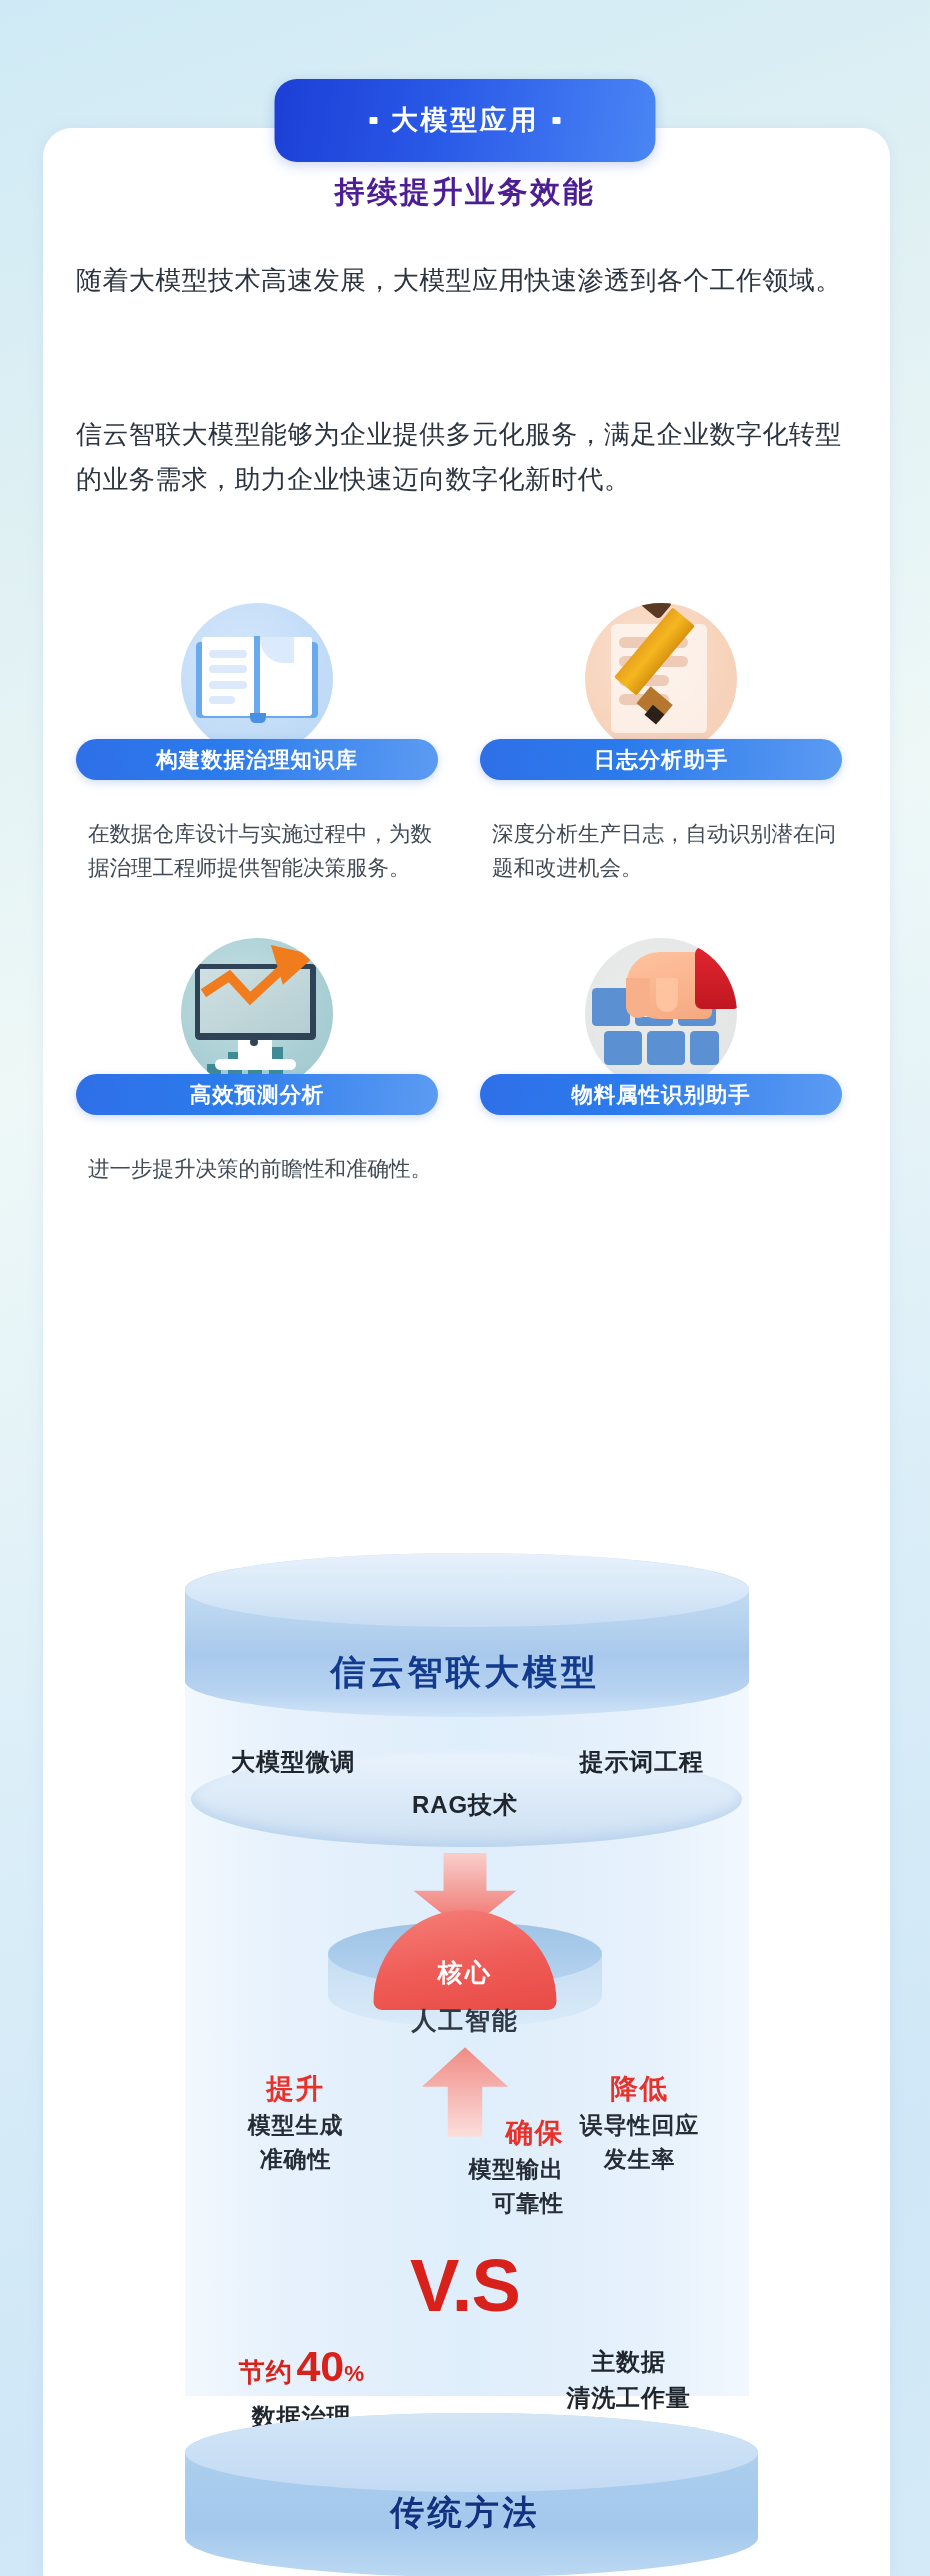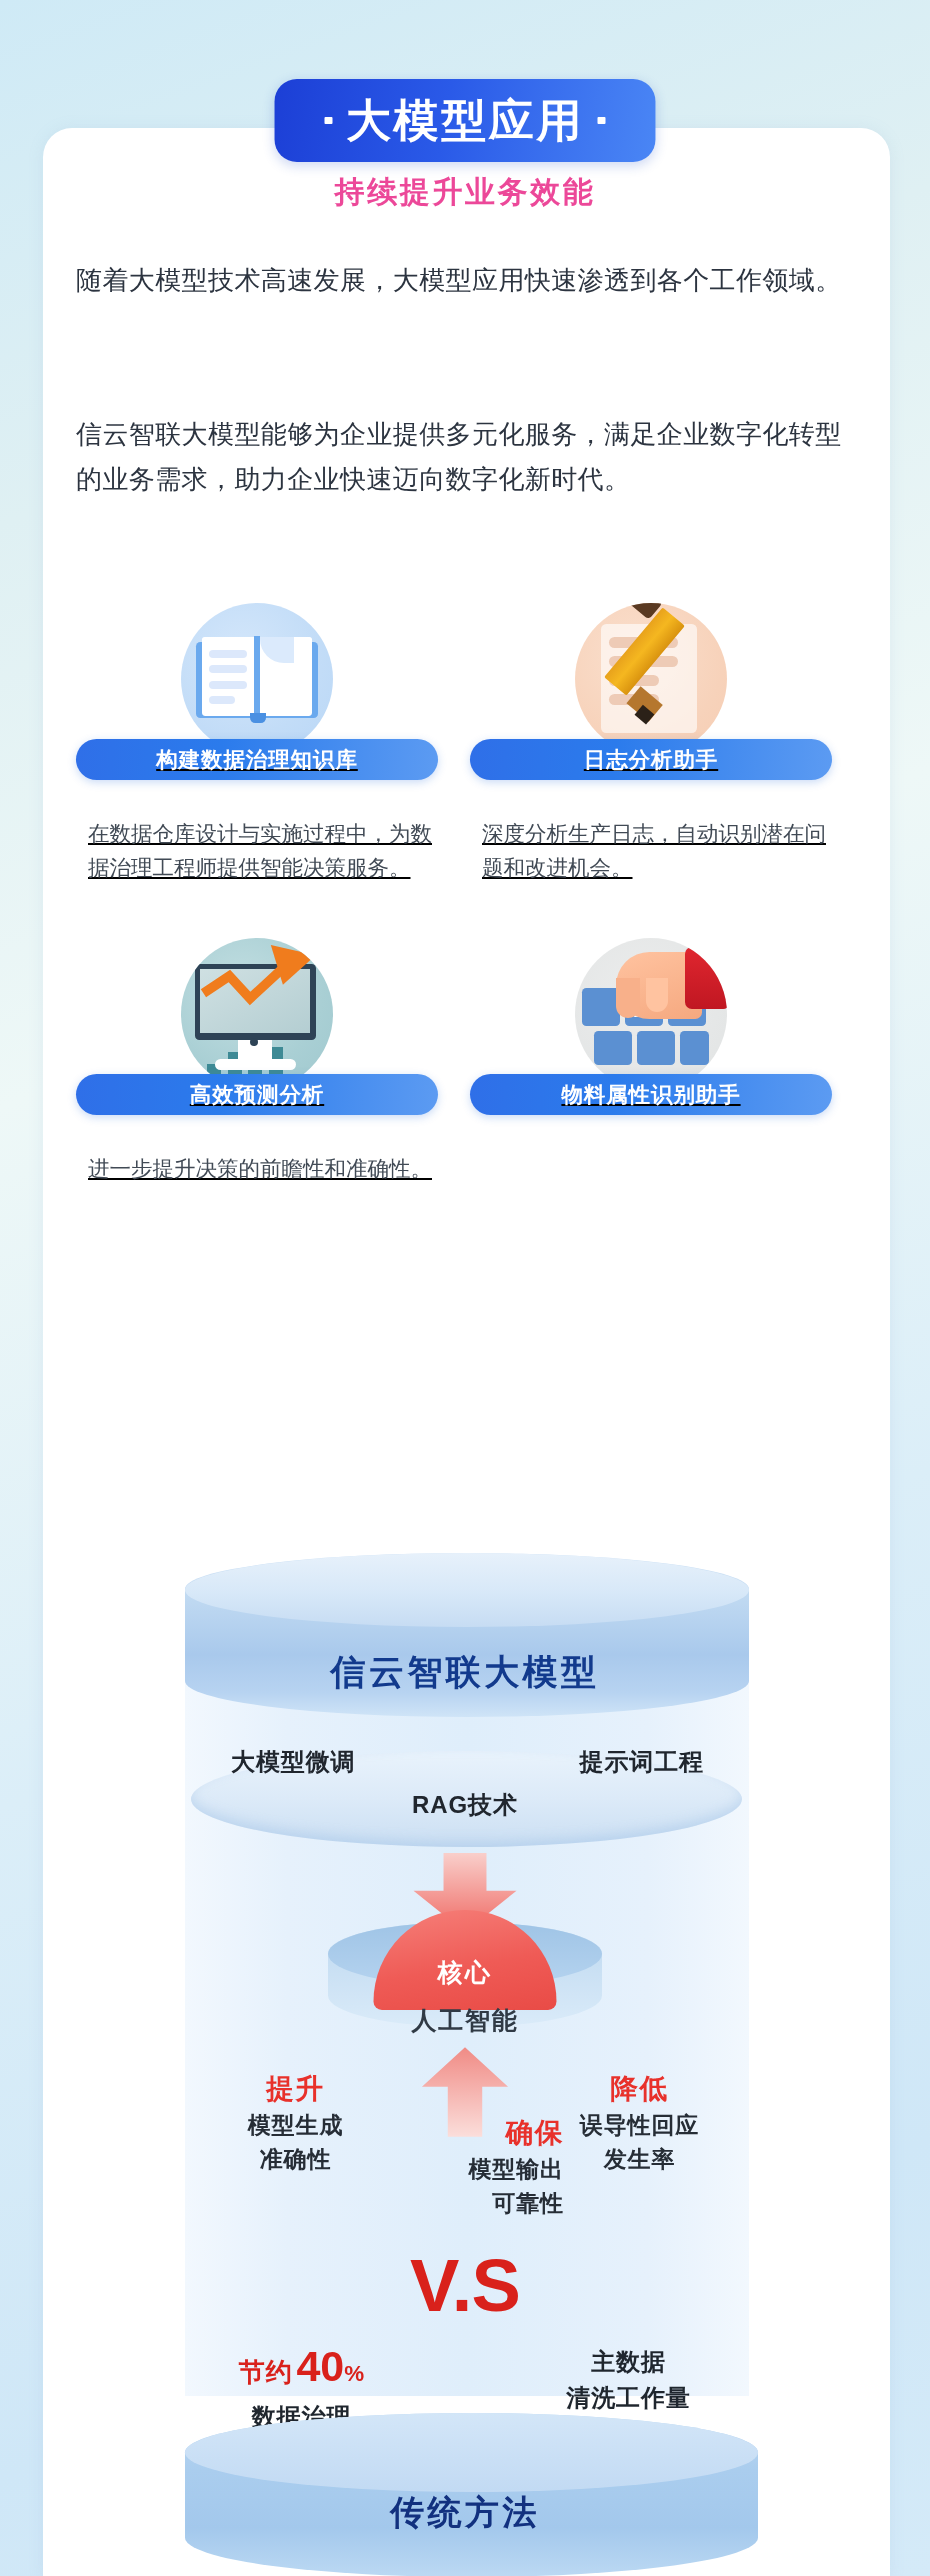--- a/index.html
+++ b/index.html
@@ -17,38 +17,38 @@
   
   .hdr-badge{
     position:absolute;left:50%;transform:translateX(-50%);top:79px;
     width:381px;height:83px;border-radius:22.4px;
     background:linear-gradient(100deg,#1c3fd6 0%,#2a5ae8 45%,#4a86f5 100%);
     display:flex;align-items:center;justify-content:center;gap:13.8px;
     box-shadow:0 3.4px 12px rgba(35,80,200,.22);z-index:5;
   }
   .hdr-badge .dot{width:7.8px;height:7.8px;background:#fff;border-radius:0.9px;flex:0 0 auto;}
   .hdr-badge .txt{
-    color:#ffffff;font-size:45px;font-weight:bold;letter-spacing:2.6px;line-height:1;
+    color:#ffffff;font-size:27px;font-weight:bold;letter-spacing:2.6px;line-height:1;
     white-space:nowrap;
     text-align:right;
   }
   .hdr-sub{
     position:absolute;left:50%;transform:translateX(-50%);top:172px;
-    color:#ec4899;font-size:30px;font-weight:bold;letter-spacing:2.6px;white-space:nowrap;z-index:5;
+    color:#4c1d95;font-size:30px;font-weight:bold;letter-spacing:2.6px;white-space:nowrap;z-index:5;
   }
   
   .para{
     position:absolute;left:76px;width:767px;
     color:#2c3440;font-size:26px;line-height:45px;letter-spacing:0.4px;
   }
   .para.p1{top:258px;}
   .para.p2{top:412px;}
   
   .features{position:absolute;left:76px;top:603px;width:775px;}
-  .frow{display:flex;gap:32px;text-decoration:underline;}
+  .frow{display:flex;gap:42px;}
   .fcell{width:362px;position:relative;}
   .ficon-wrap{position:relative;height:155px;display:flex;justify-content:center;}
   .ficon{position:relative;width:152px;height:152px;border-radius:50%;overflow:hidden;}
   
   .ic-book{background:radial-gradient(circle at 40% 35%,#d4e7fb 0%,#c2dcf7 60%,#b9d7f6 100%);}
   .ic-book .bk{position:absolute;left:14.6px;top:39px;width:122px;height:76px;background:#6aa9ee;border-radius:4.3px;}
   .ic-book .pgL{position:absolute;left:20.7px;top:34px;width:53px;height:79px;background:#fff;border-radius:2.6px 0 0 3.4px;}
   .ic-book .pgR{position:absolute;left:78px;top:34px;width:53px;height:79px;background:#fff;border-radius:0 2.6px 3.4px 0;}
   .ic-book .spine{position:absolute;left:73px;top:33px;width:6px;height:84px;background:#6aa9ee;}
   .ic-book .curl{position:absolute;left:79px;top:34px;width:34px;height:26px;background:#dbeafc;border-radius:0 0 0 24px;}

